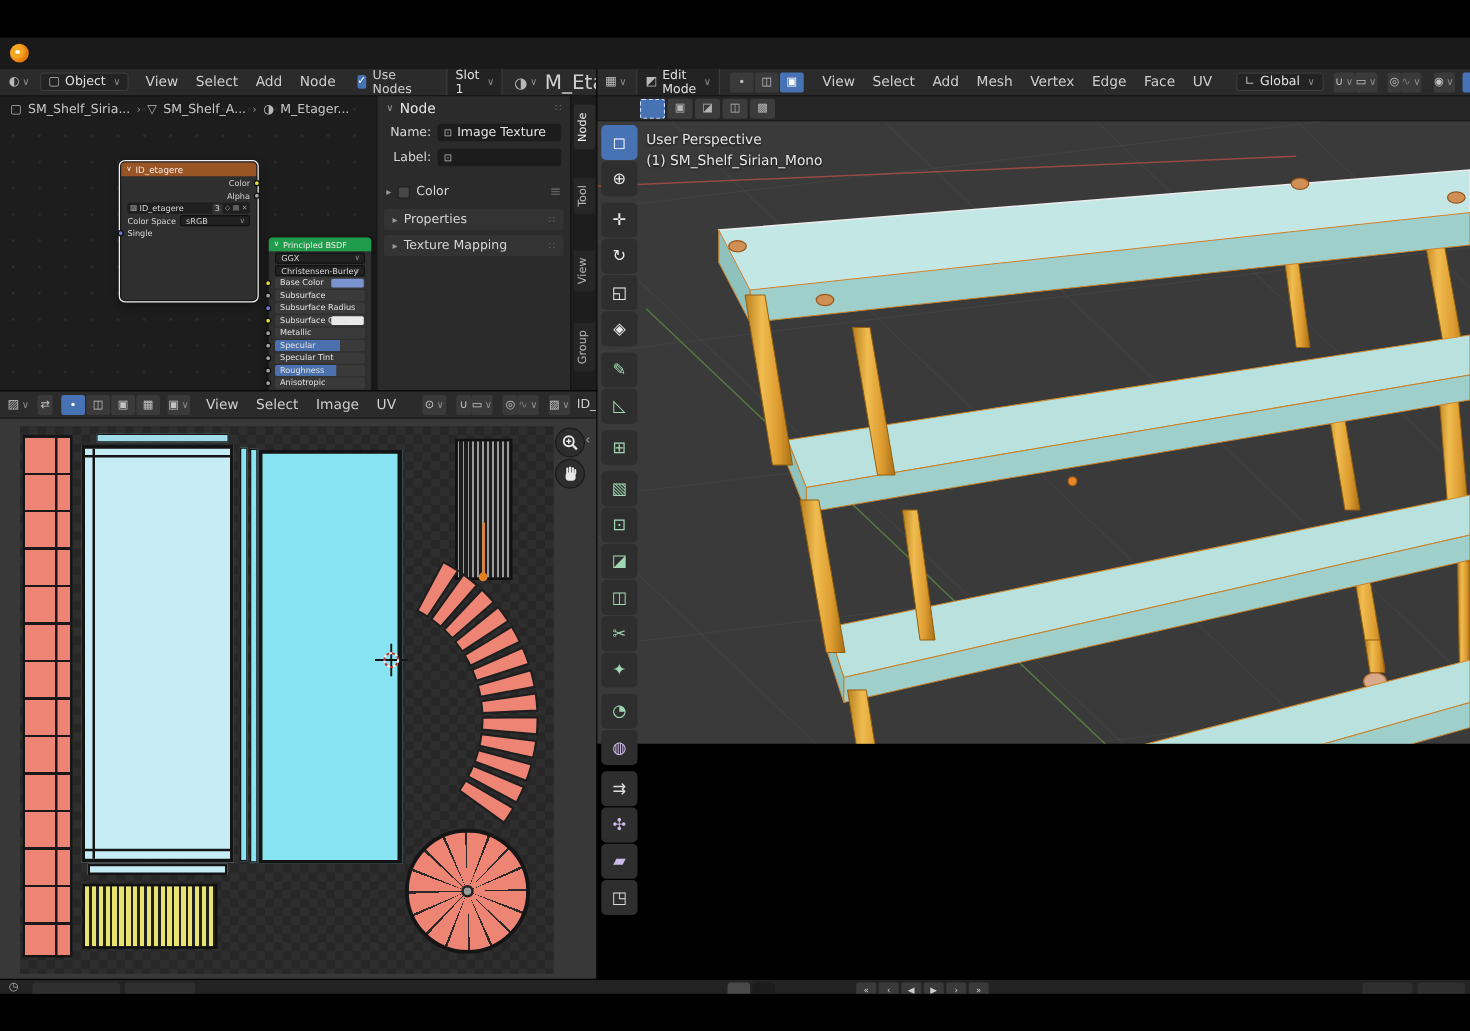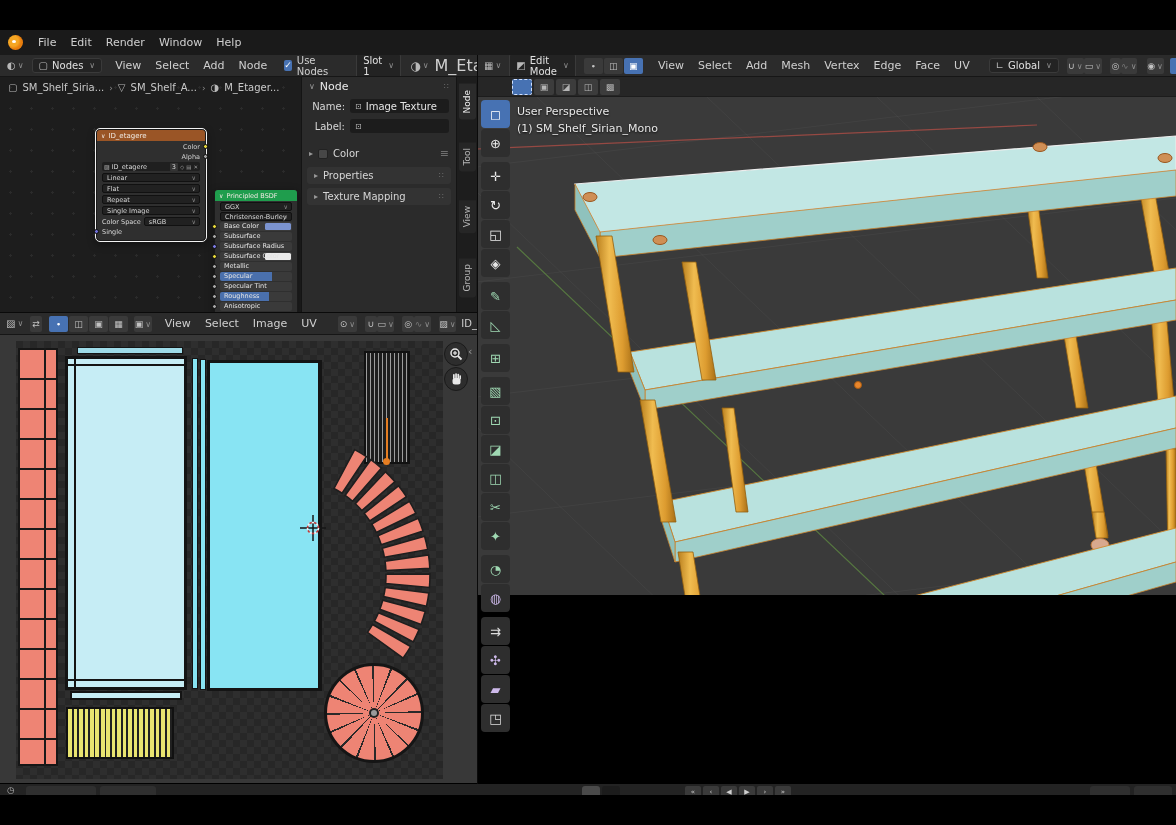--- a/index.html
+++ b/index.html
@@ -70,35 +70,28 @@
   .tl-btn { position:absolute; top:2px; width:16px; height:14px; background:#3a3a3a; border-radius:2px; color:#cfcfcf; font-size:7px; text-align:center; line-height:13px; }
   .sep { background:#0a0a0a; }
 </style>
 </head>
 <body>
 
 <div id="root">
 
   <div class="abs" id="topbar">
     <span class="blender-logo"></span>
-    <div class="hmenu">
-        <div class="menu-item">File</div>
-        <div class="menu-item">Edit</div>
-        <div class="menu-item">Render</div>
-        <div class="menu-item">Window</div>
-        <div class="menu-item">Help</div>
-      </div>
   </div>
 
   <div class="abs hdr" style="left:0;top:55px;width:477px;height:22px;overflow:hidden;">
     <span class="icon" style="margin-left:7px;">◐</span>
     <span class="chev">∨</span>
     <span class="pill" style="margin-left:8px;">
       <span class="icon">▢</span>
-      <span>Nodes</span>
+      <span>Object</span>
       <span class="chev">∨</span>
     </span>
     <div class="hmenu" style="margin-left:6px;">
         <div class="menu-item">View</div>
         <div class="menu-item">Select</div>
         <div class="menu-item">Add</div>
         <div class="menu-item">Node</div>
       </div>
     <span class="checkbox" style="margin-left:10px;">✓</span>
     <span style="margin-left:5px;font-size:10px;">Use Nodes</span>
@@ -137,26 +130,20 @@
         <span class="socket" style="right:-8px;top:2px;background:#a5a5a5;"></span>
         </div>
       <div class="nd-row" style="background:#1f1f1f;border-radius:2px;gap:2px;padding:0 2px;">
         <span class="icon" style="font-size:6px;">▨</span>
         <span style="flex:1;">ID_etagere</span>
         <span style="background:#343434;padding:0 2px;border-radius:1px;">3</span>
         <span style="font-size:5.5px;color:#999;">◇</span>
         <span style="font-size:5.5px;color:#999;">▤</span>
         <span style="font-size:5.5px;color:#999;">✕</span>
       </div>
-      <div>
-          <div class="nd-drop">Linear</div>
-          <div class="nd-drop">Flat</div>
-          <div class="nd-drop">Repeat</div>
-          <div class="nd-drop">Single Image</div>
-        </div>
       <div class="nd-row" style="gap:3px;">
         <span>Color Space</span>
         <span class="nd-drop" style="flex:1;margin:0;">sRGB</span>
       </div>
       <div class="nd-row">
         <span class="socket" style="left:-8px;top:2px;background:#6f6fd8;"></span>
         <span>Single</span>
       </div>
     </div>
 

